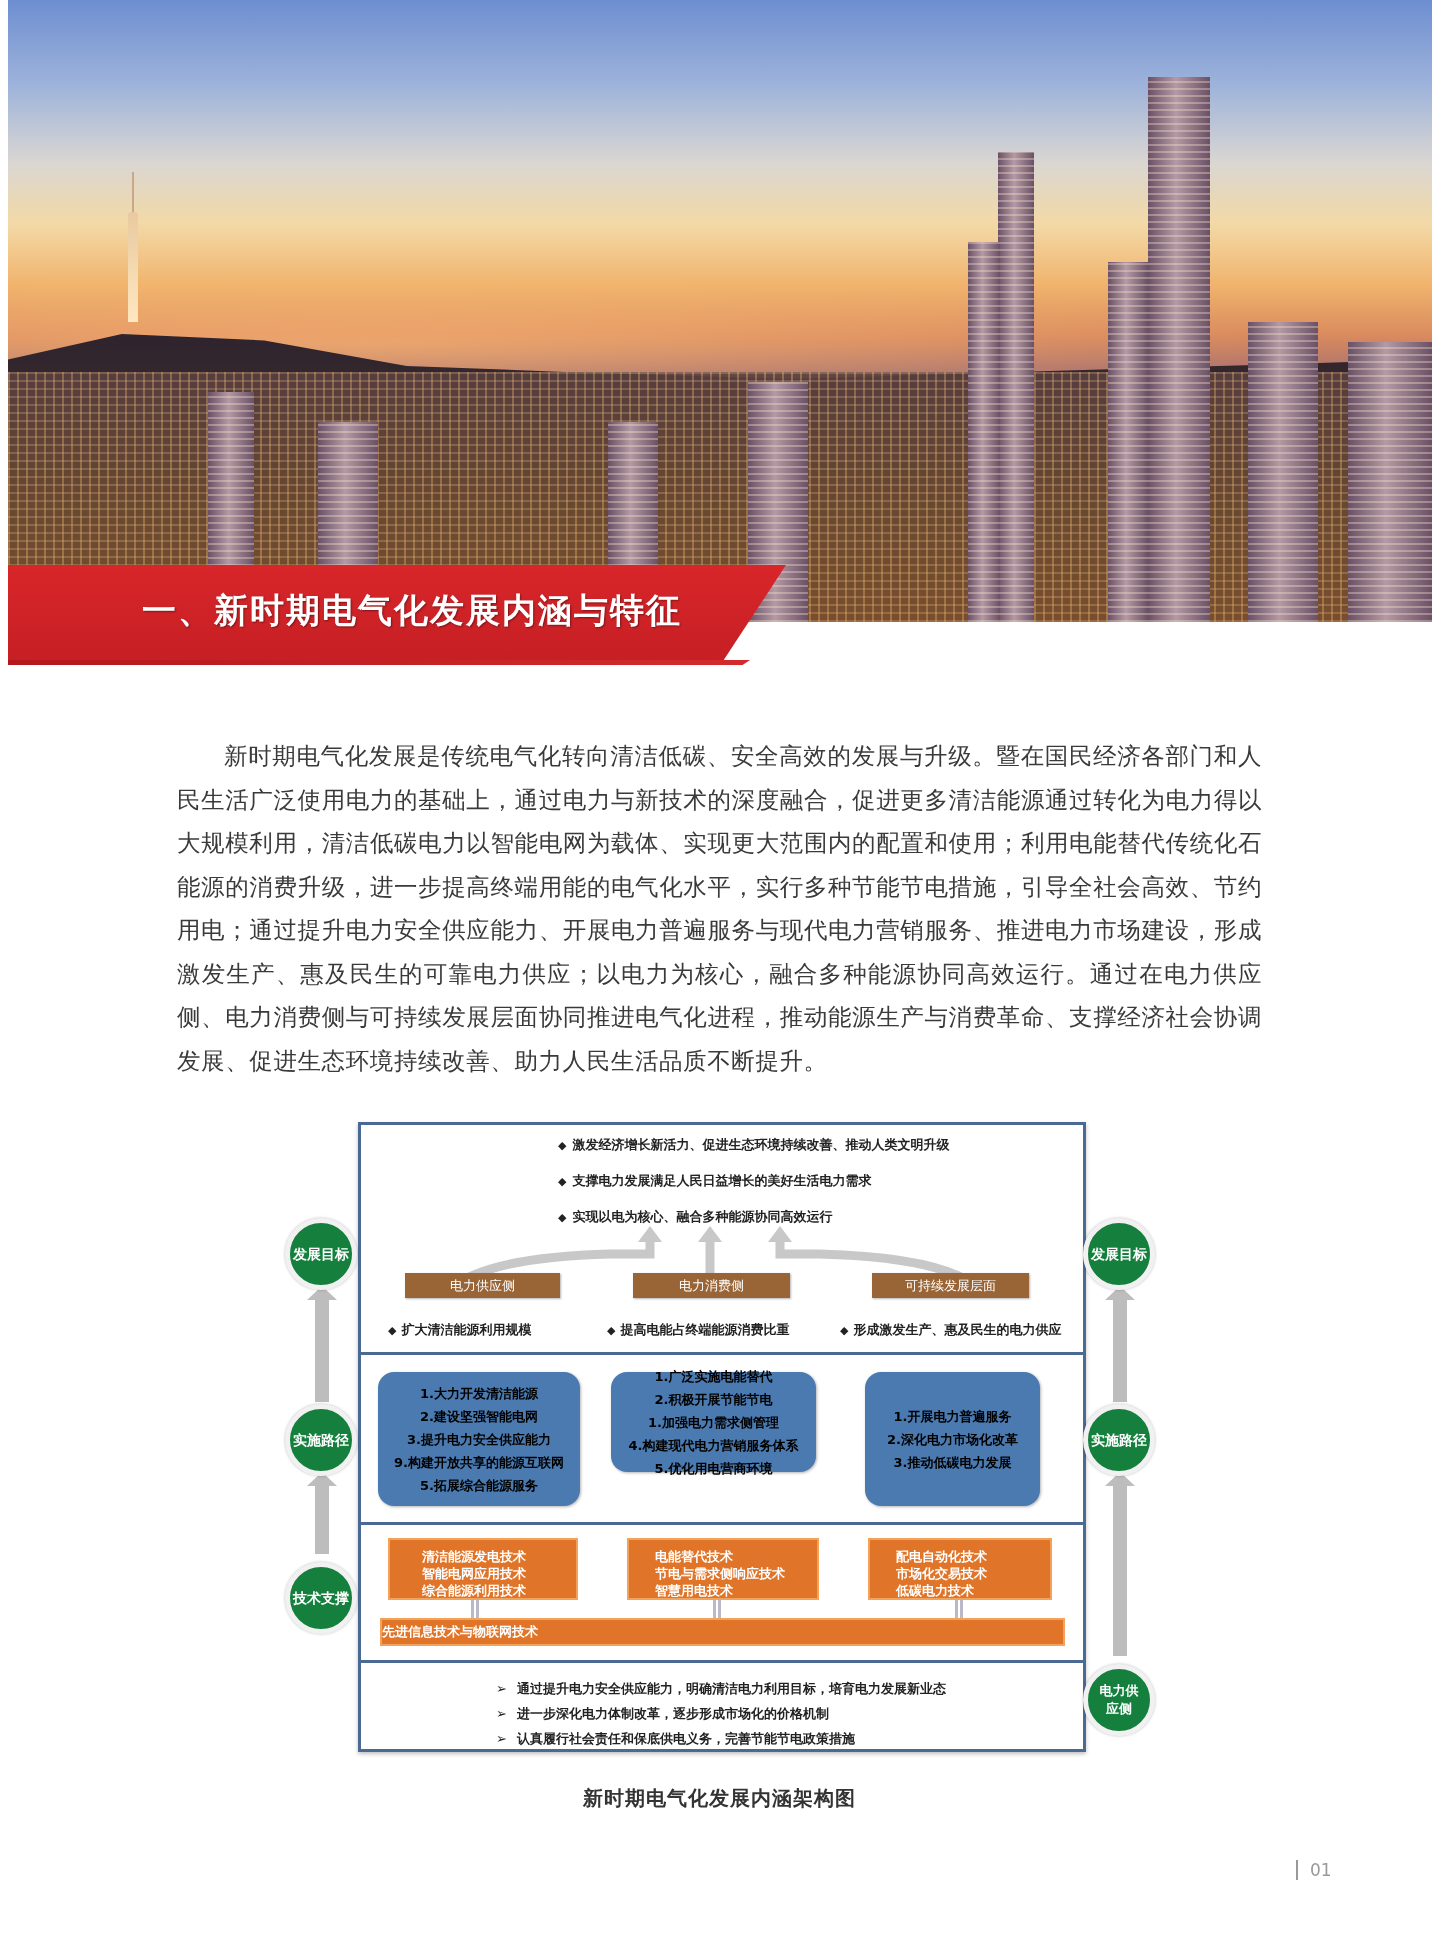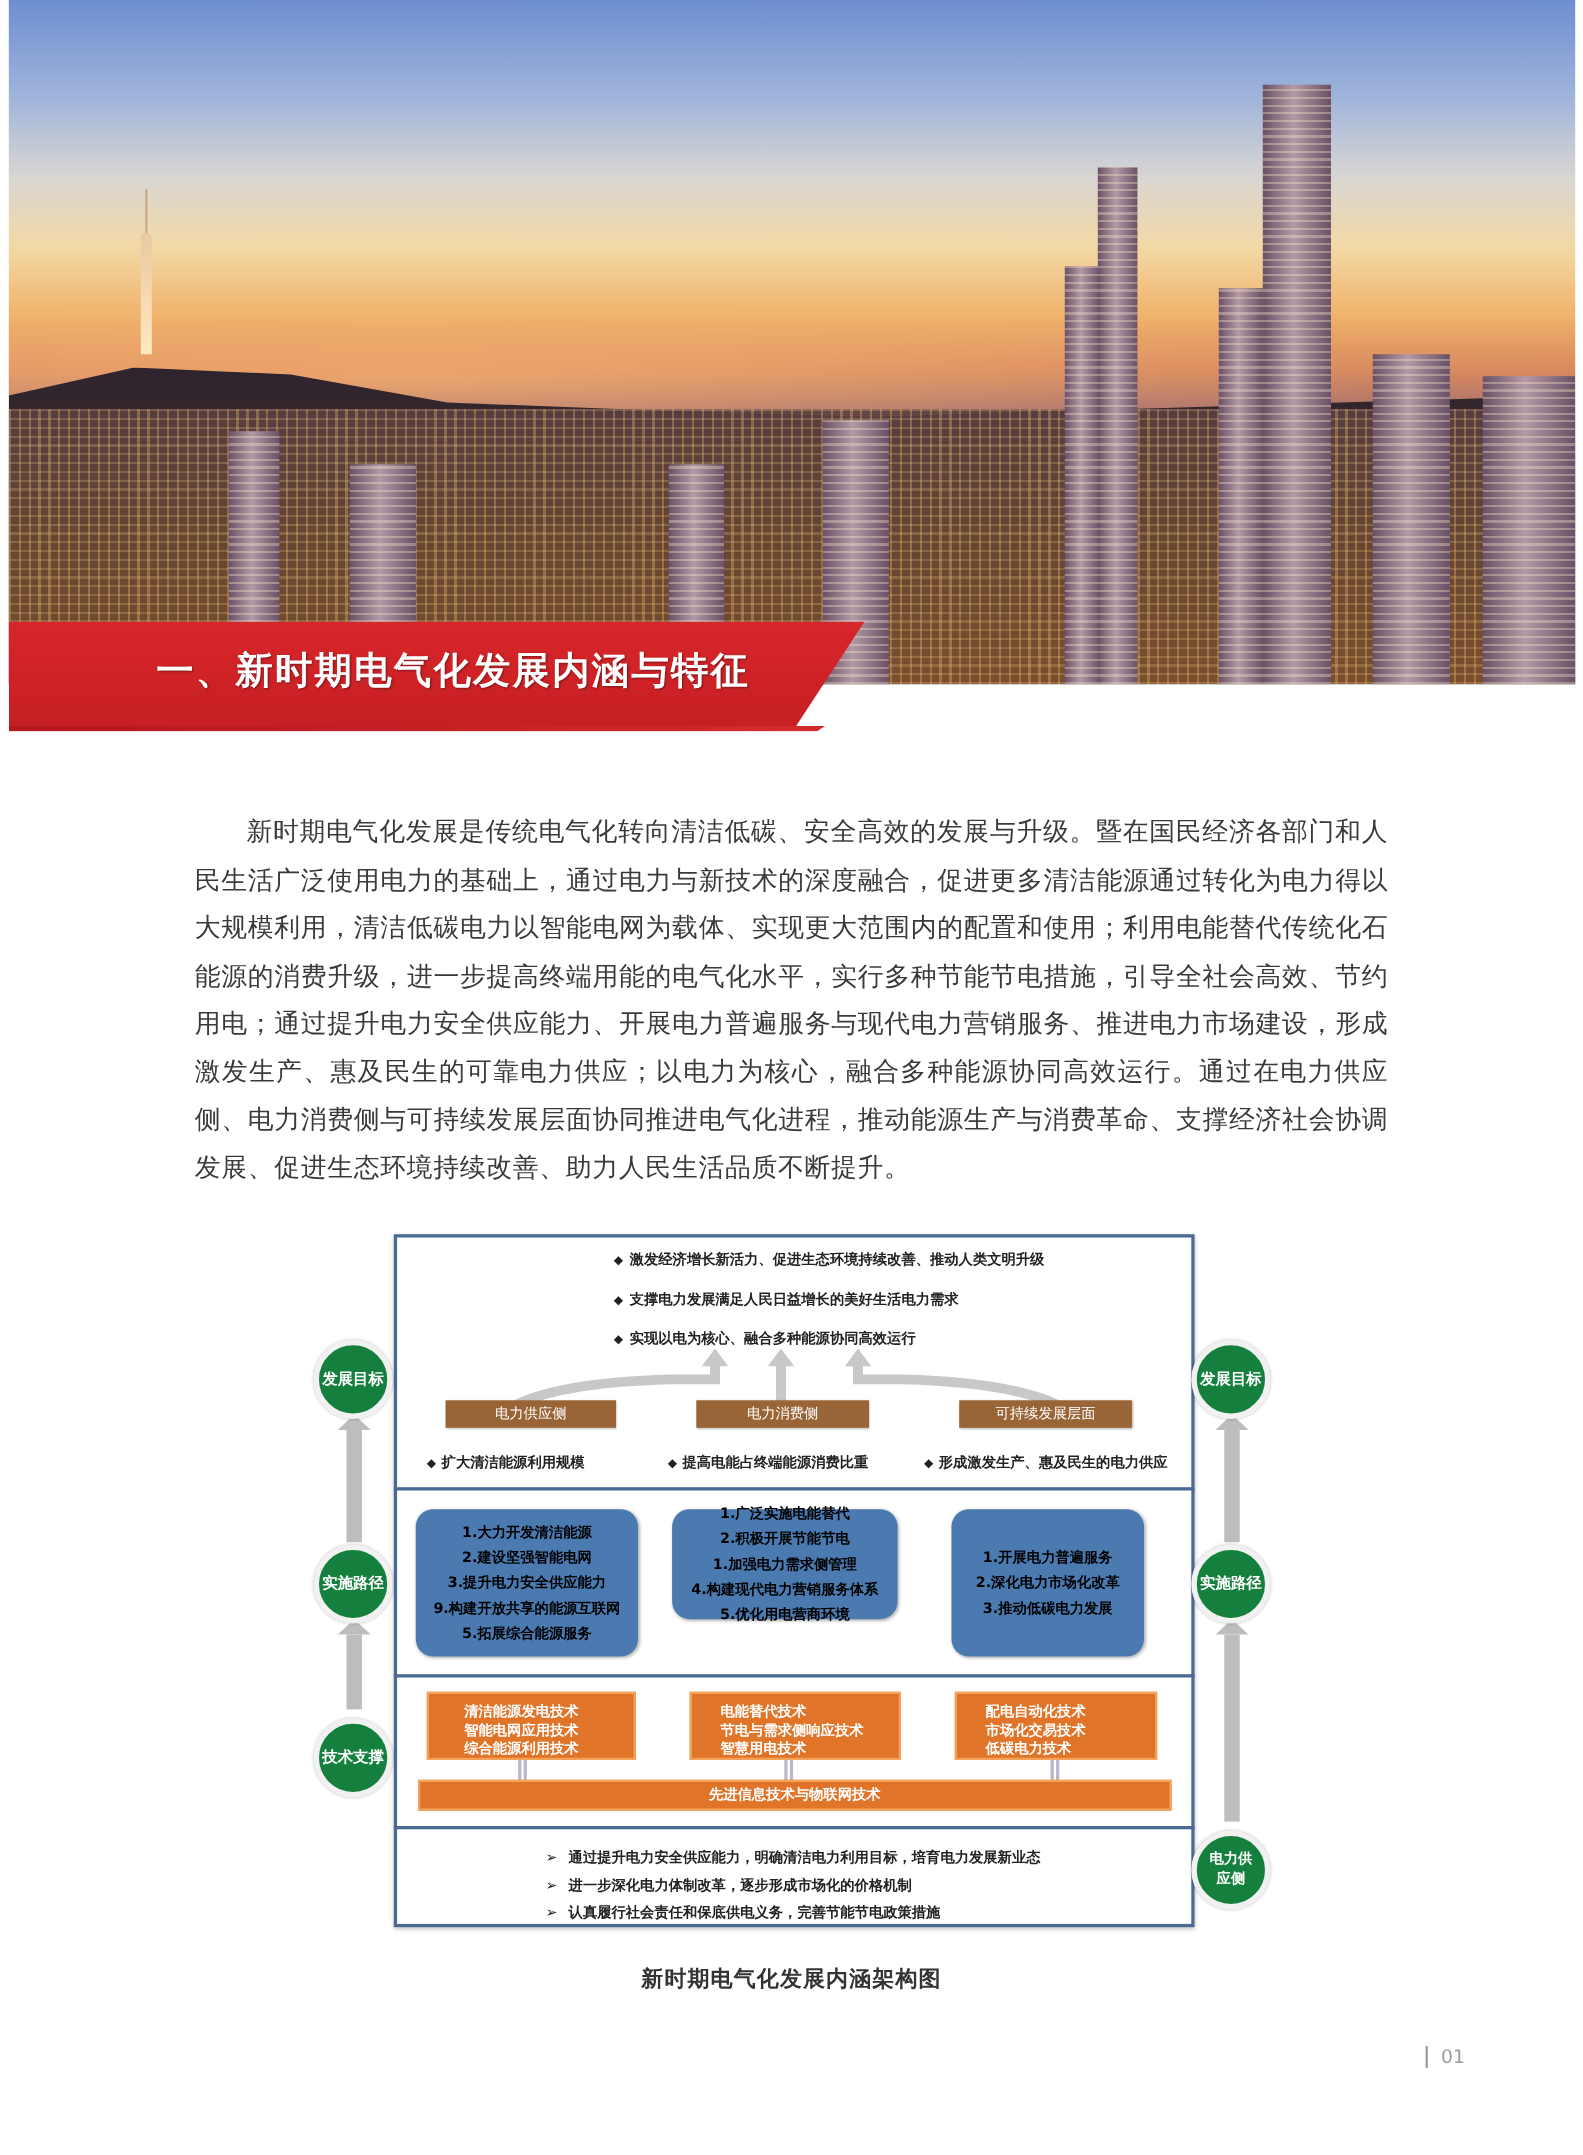--- a/index.html
+++ b/index.html
@@ -79,21 +79,21 @@
   }
 
   .tech-box {
     position: absolute; background: #e07428; color: #fff; font-size: 13px; font-weight: bold;
     line-height: 17px; padding: 8px 0 0 0; border: 2px solid #f3a25a;
   }
   .tech-box div { white-space: nowrap; }
   .tech-bar {
     position: absolute; left: 380px; top: 1618px; width: 685px; height: 28px;
     background: #e07428; border: 2px solid #f3a25a; color: #fff; font-size: 13px; font-weight: bold;
-    text-align: center; line-height: 24px;
+    line-height: 24px;
   }
   .dbl-arrow { position: absolute; width: 12px; height: 30px; }
   .dbl-arrow::before, .dbl-arrow::after { content: ""; position: absolute; top: 0; width: 3px; height: 30px; background: #b9b9c9; }
   .dbl-arrow::before { left: 2px; }
   .dbl-arrow::after { left: 7px; }
 
   .policy-item { position: absolute; font-size: 13px; font-weight: bold; color: #222; white-space: nowrap; }
   .policy-item .chev { margin-right: 10px; }
 
   .circle {

